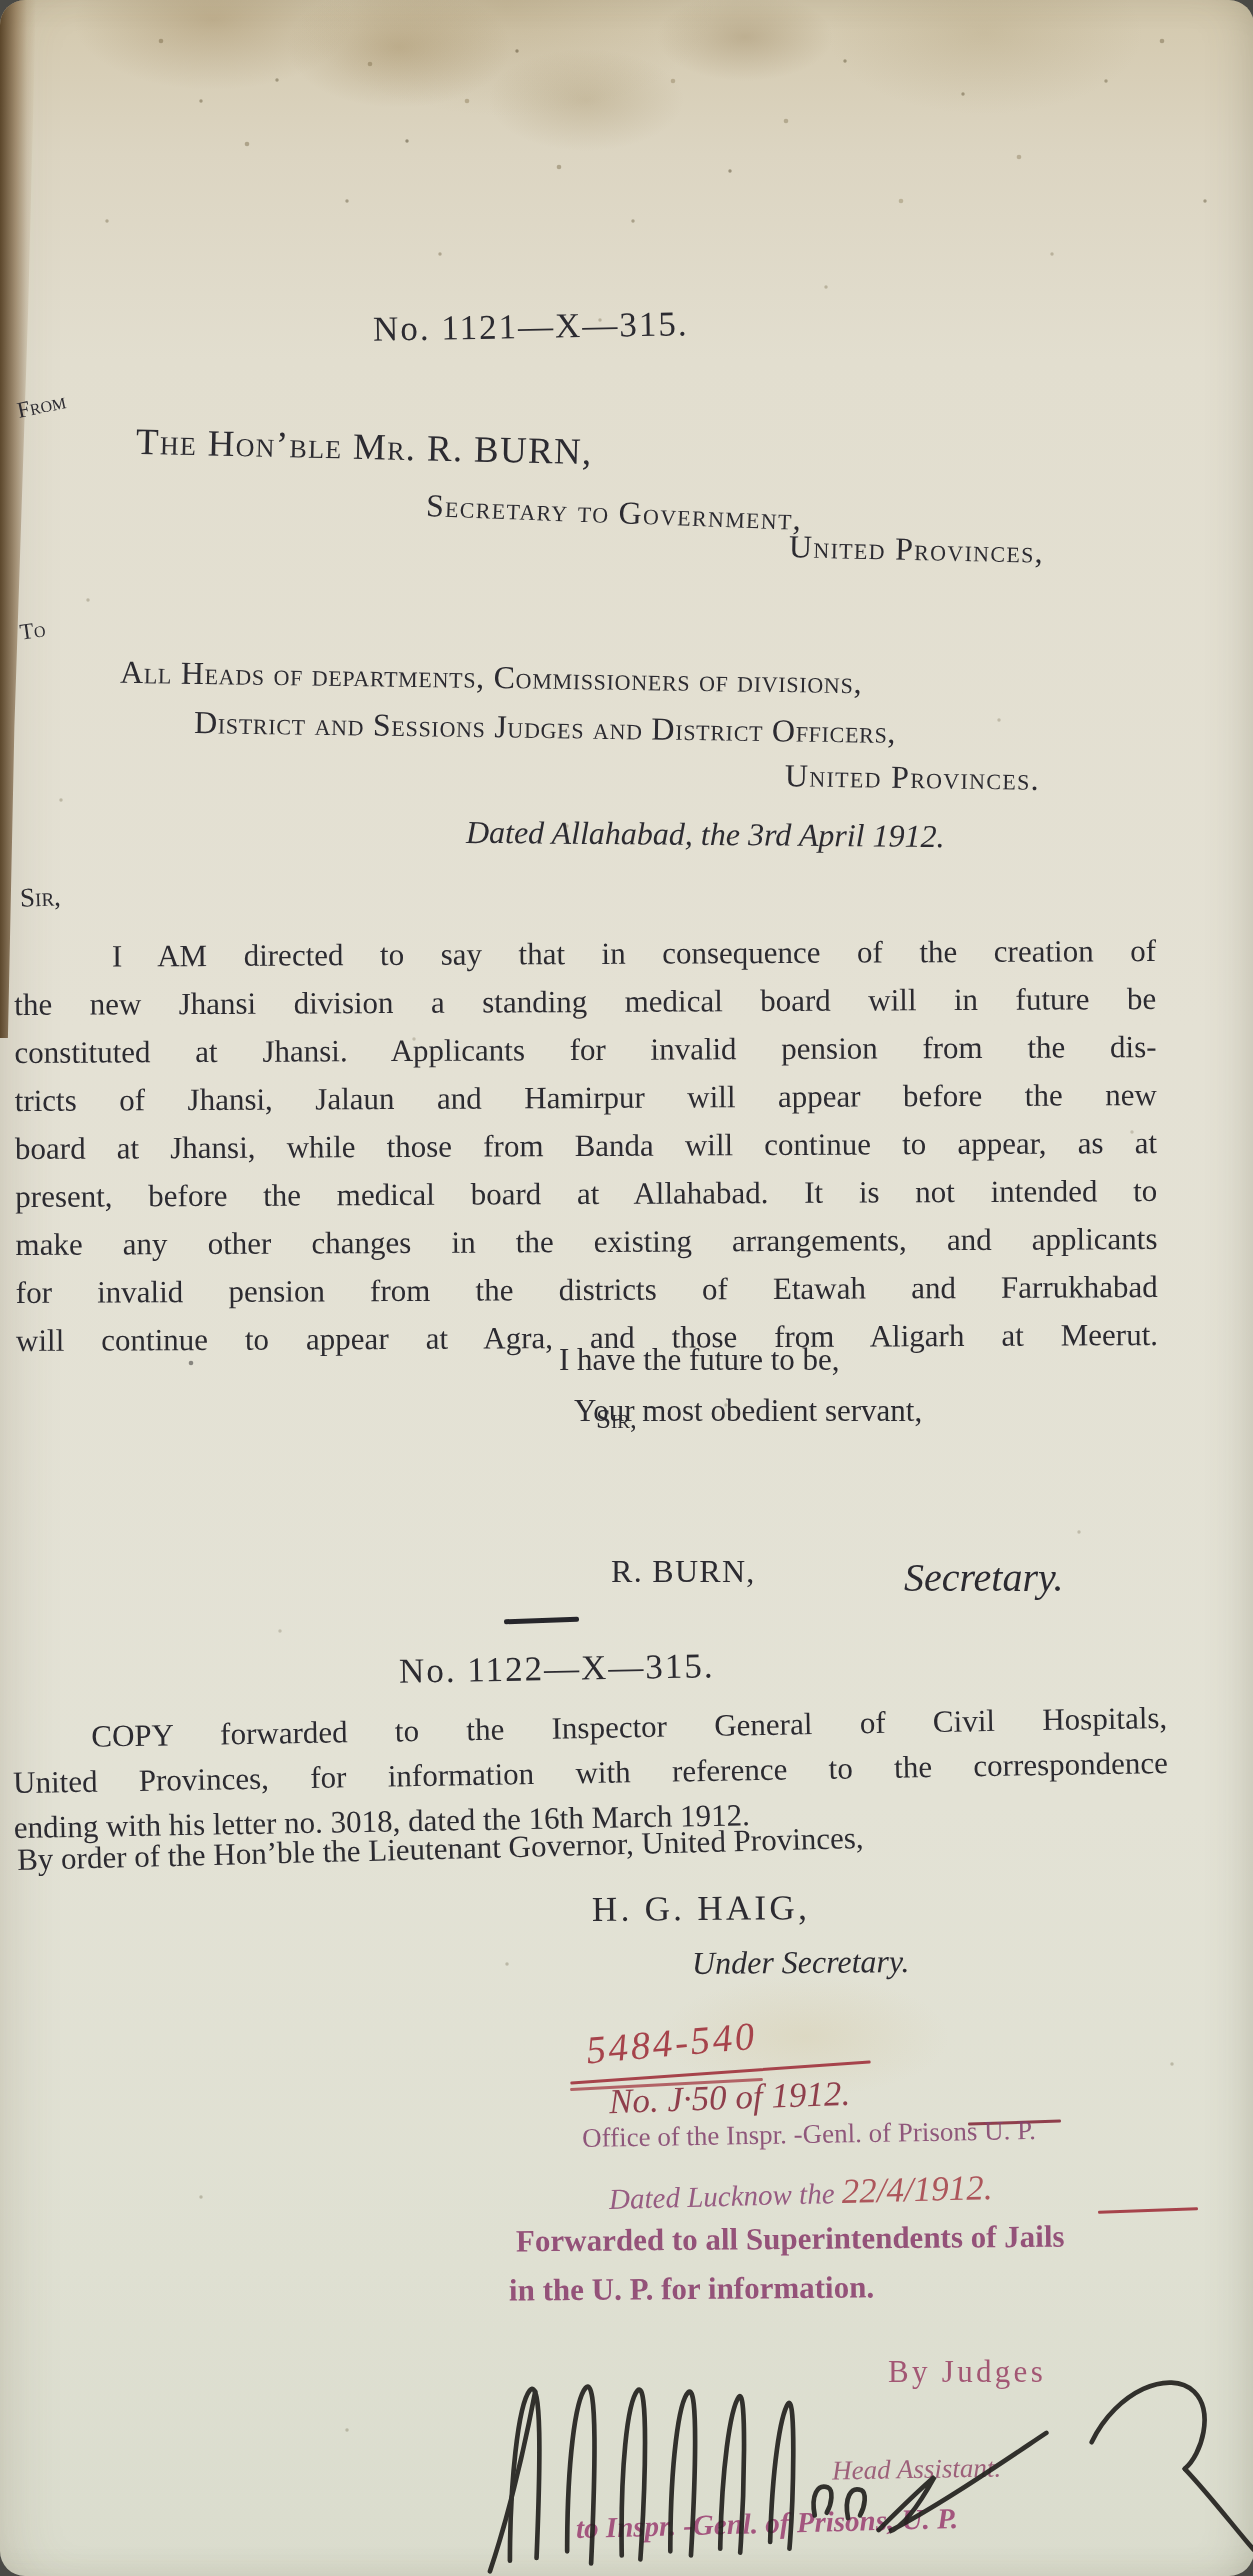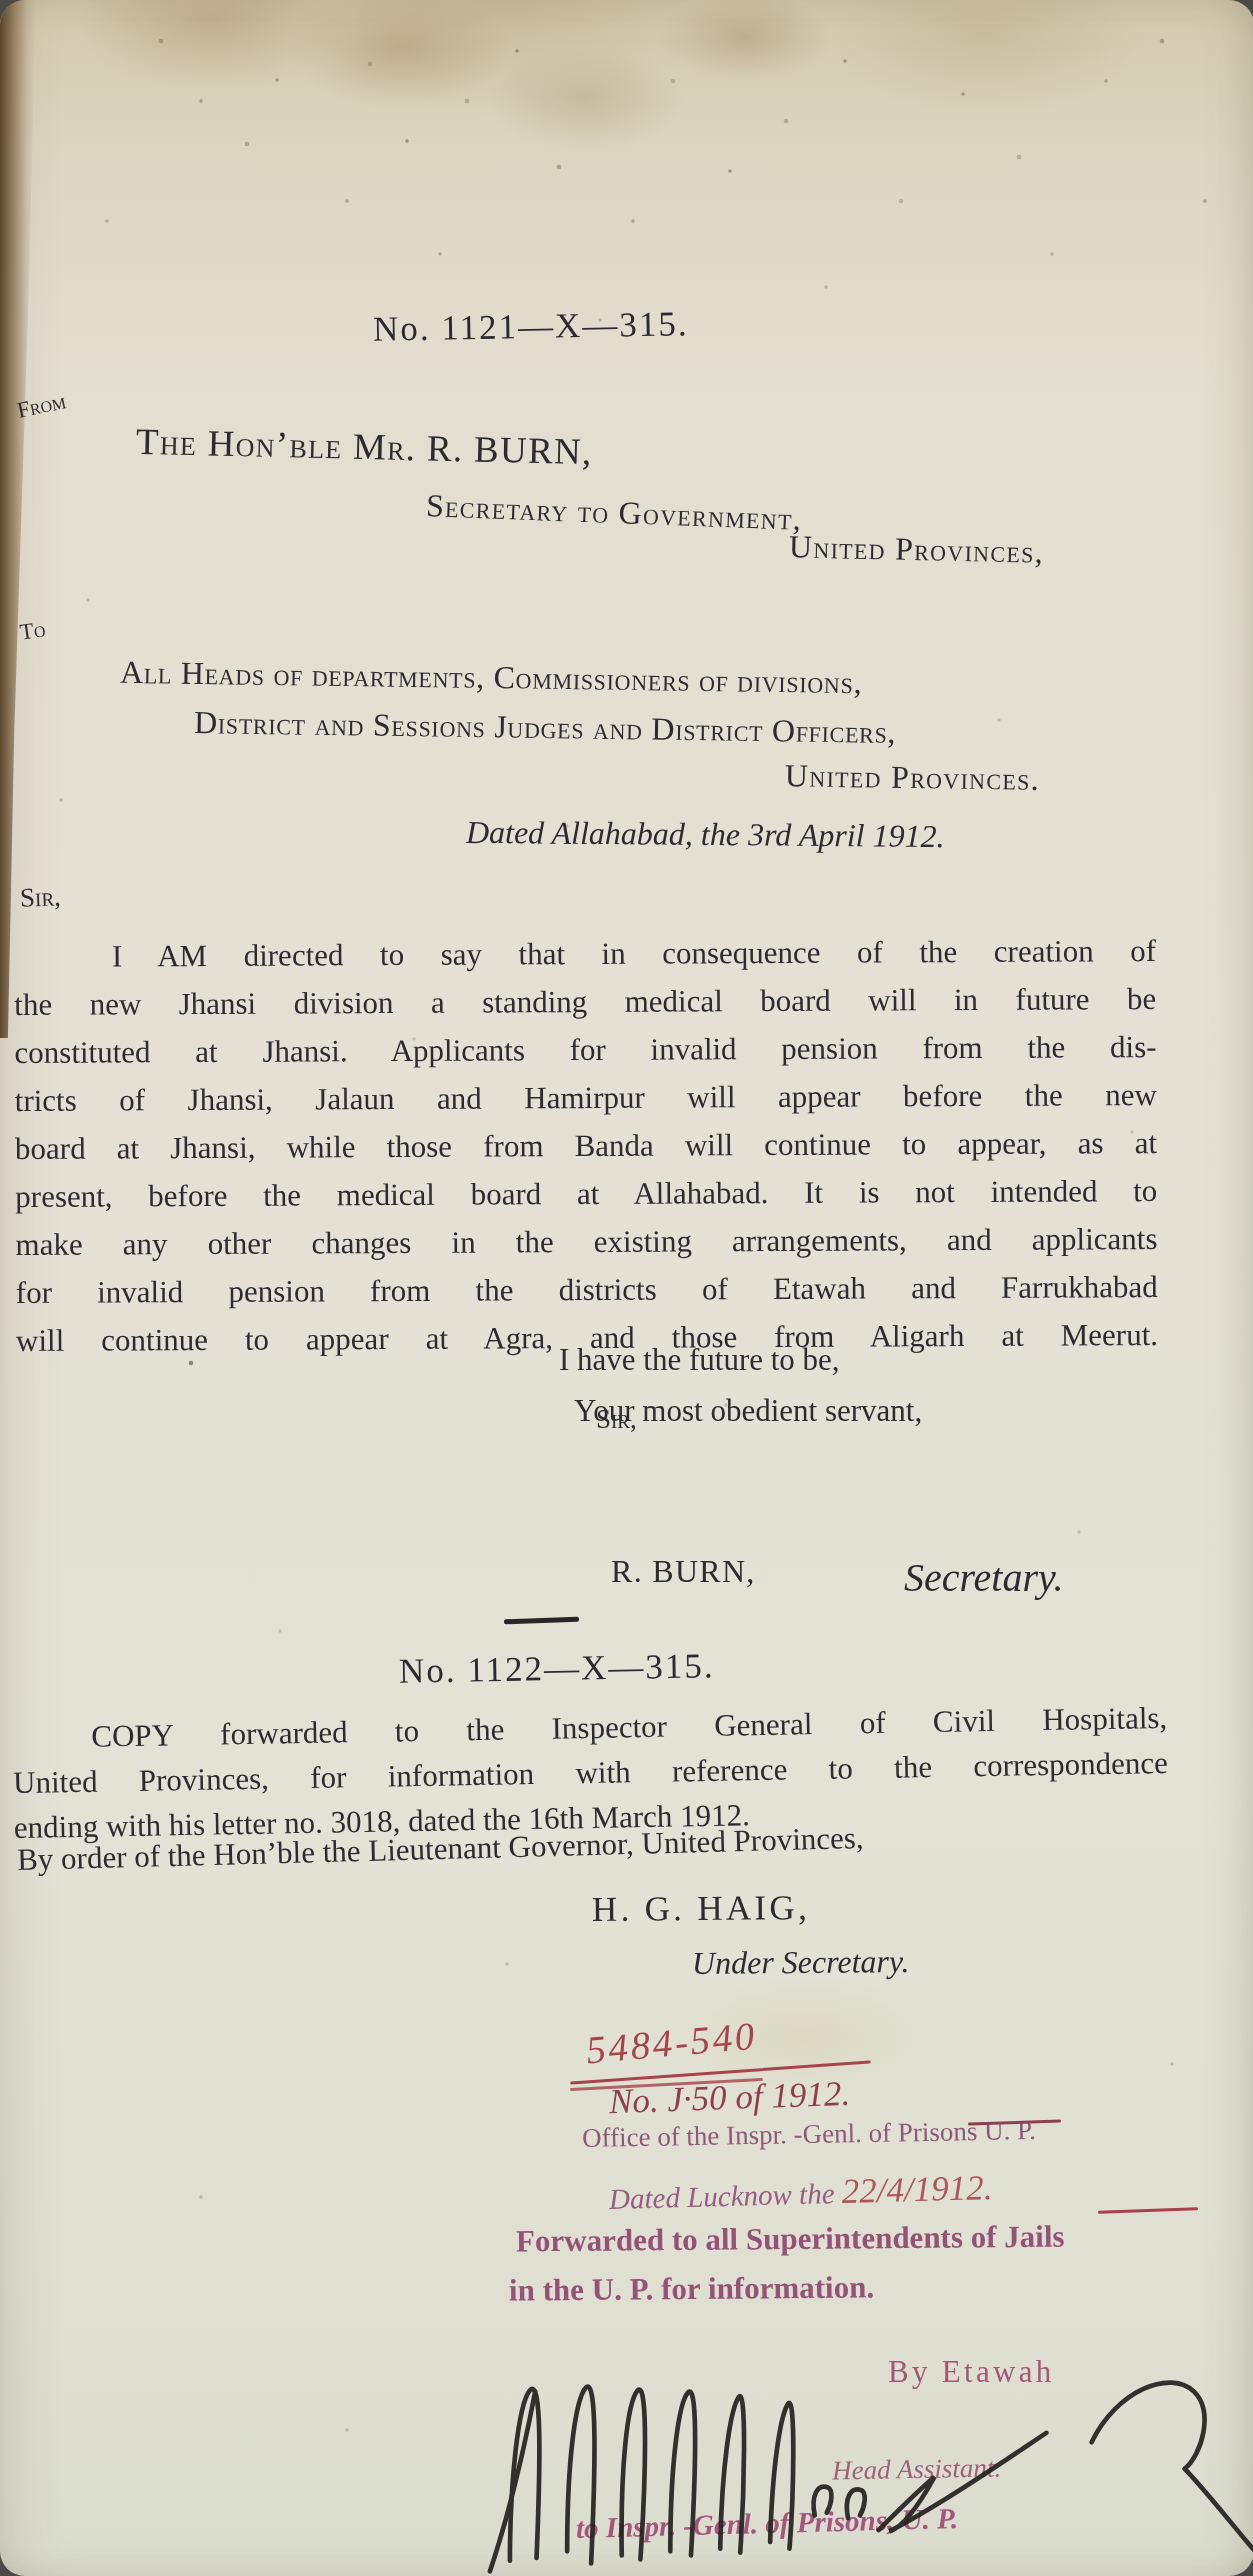--- a/index.html
+++ b/index.html
@@ -124,21 +124,21 @@
   <div class="abs redline" style="left:968px;top:2121px;width:93px;height:2.7px;background:#8f3f4c;transform:rotate(-2deg);"></div>
 
   <div class="print stamp" style="left:582px;top:2119px;font-size:27px;color:#84456f;transform:rotate(-1deg);">Office of the Inspr. -Genl. of Prisons U. P.</div>
 
   <div class="print stamp it" style="left:609px;top:2173px;font-size:29px;color:#8d4a77;transform:rotate(-1.5deg);"><span>Dated Lucknow the</span>&nbsp;<span style="color:#a6434b;font-size:35px;">22/4/1912.</span></div>
   <div class="abs redline" style="left:1098px;top:2209px;width:100px;height:2.7px;transform:rotate(-2deg);"></div>
 
   <div class="print stamp" style="left:516px;top:2221px;font-size:31px;color:#8a3f6d;font-weight:bold;transform:rotate(-0.5deg);">Forwarded to all Superintendents of Jails</div>
   <div class="print stamp" style="left:509px;top:2271px;font-size:31px;color:#8a3f6d;font-weight:bold;transform:rotate(-0.5deg);">in the U. P. for information.</div>
 
-  <div class="print stamp" style="left:888px;top:2354px;font-size:31px;color:#9b4568;letter-spacing:3.3px;">By Etawah</div>
+  <div class="print stamp" style="left:888px;top:2354px;font-size:31px;color:#9b4568;letter-spacing:3.3px;">By Judges</div>
 
   <div class="print stamp it" style="left:832px;top:2454px;font-size:27px;color:#95506f;transform:rotate(-1deg);">Head Assistant.</div>
   <div class="print stamp it" style="left:576px;top:2507px;font-size:29px;color:#9c4374;font-weight:bold;transform:rotate(-1.5deg);">to Inspr. -Genl. of Prisons, U. P.</div>
 
   <svg class="sig-svg" viewBox="0 0 1184 323">
     <g fill="none" stroke="#23221f" stroke-width="7" stroke-linecap="round" opacity="0.92">
       <path d="M104,46 C84,150 58,250 36,316"></path>
       <path d="M66,300 C66,185 78,66 96,44 C114,24 112,150 106,296"></path>
       <path d="M152,286 C152,152 164,58 180,40 C198,22 194,172 188,304"></path>
       <path d="M234,292 C232,162 242,62 258,44 C274,28 270,182 262,298"></path>

